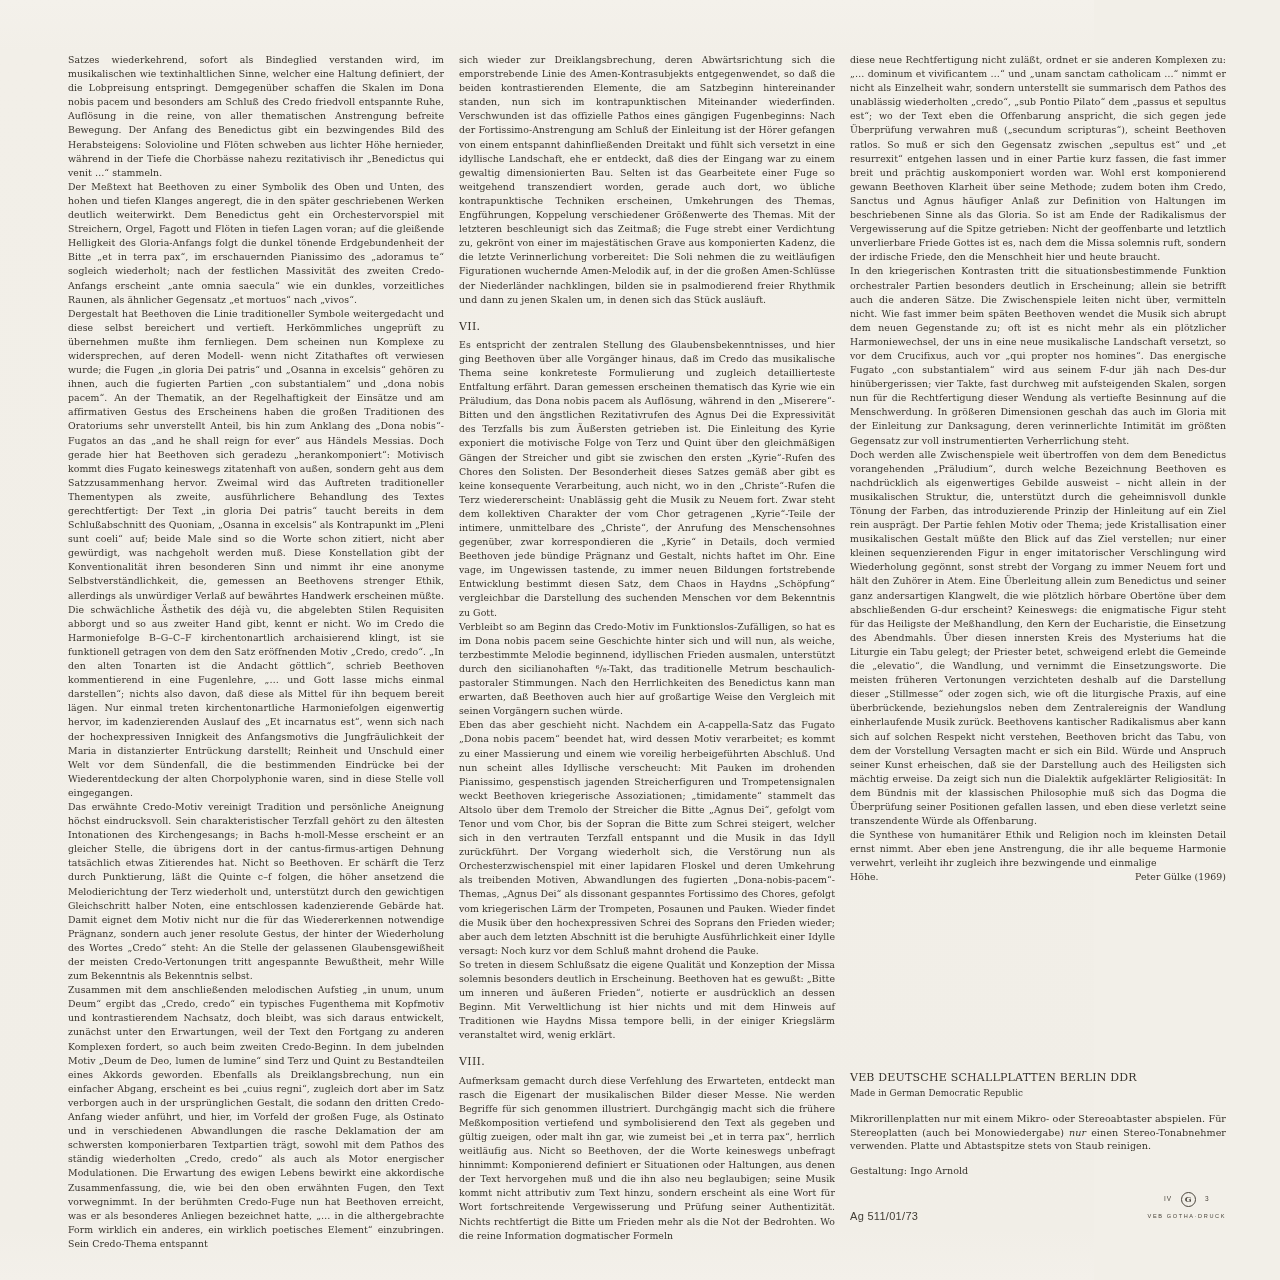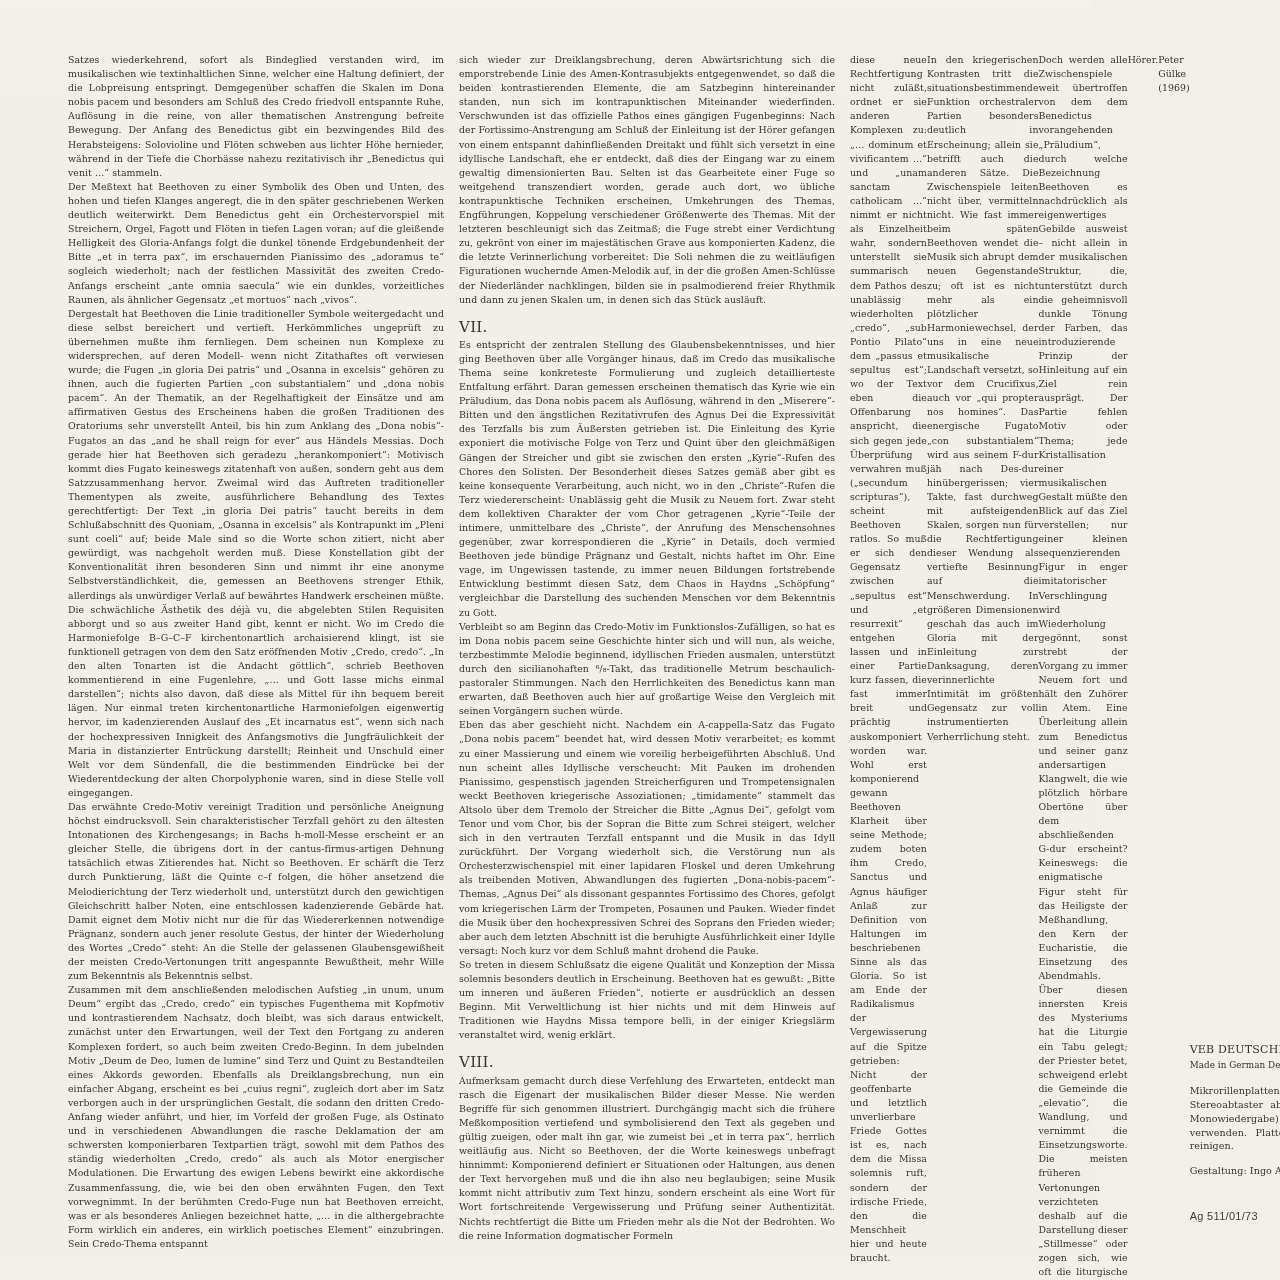--- a/index.html
+++ b/index.html
@@ -16,23 +16,23 @@
     display:flex;gap:15px;
     background:linear-gradient(180deg,#f4f1eb 0%,#f2efe8 4%,#f1eee7 96%,#f3f0ea 100%);
   }
   .col{
     width:376px;flex:0 0 376px;
     font-size:9.4px;line-height:14.1px;
     text-align:justify;
     letter-spacing:0.05px;
   }
   .col p{margin:0;padding:0;}
-  .col3{display:flex;flex-direction:row;height:1196px;}
+  .col3{display:flex;flex-direction:column;height:1196px;}
   h2.sec{
-    font-size:15px;font-weight:normal;margin:13px 0 4px 0;
+    font-size:11px;font-weight:normal;margin:13px 0 4px 0;
     text-align:left;letter-spacing:0.3px;
   }
   .sigline{display:flex;justify-content:space-between;}
   .imprint{margin-top:auto;}
   .imprint .publisher{
     font-size:11px;letter-spacing:0.2px;margin:0 0 1px 0;white-space:nowrap;
   }
   .imprint .madein{font-size:8.8px;margin:0 0 12px 0;text-align:left;}
   .imprint p.note{margin:0 0 11px 0;font-size:9.6px;line-height:13.8px;text-align:justify;}
   .imprint p.credit{margin:0 0 11px 0;font-size:9.6px;line-height:13.8px;text-align:left;}
@@ -82,22 +82,23 @@
     <p>Eben das aber geschieht nicht. Nachdem ein A-cappella-Satz das Fugato „Dona nobis pacem“ beendet hat, wird dessen Motiv verarbeitet; es kommt zu einer Massierung und einem wie voreilig herbeigeführten Abschluß. Und nun scheint alles Idyllische verscheucht: Mit Pauken im drohenden Pianissimo, gespenstisch jagenden Streicherfiguren und Trompetensignalen weckt Beethoven kriegerische Assoziationen; „timidamente“ stammelt das Altsolo über dem Tremolo der Streicher die Bitte „Agnus Dei“, gefolgt vom Tenor und vom Chor, bis der Sopran die Bitte zum Schrei steigert, welcher sich in den vertrauten Terzfall entspannt und die Musik in das Idyll zurückführt. Der Vorgang wiederholt sich, die Verstörung nun als Orchesterzwischenspiel mit einer lapidaren Floskel und deren Umkehrung als treibenden Motiven, Abwandlungen des fugierten „Dona-nobis-pacem“-Themas, „Agnus Dei“ als dissonant gespanntes Fortissimo des Chores, gefolgt vom kriegerischen Lärm der Trompeten, Posaunen und Pauken. Wieder findet die Musik über den hochexpressiven Schrei des Soprans den Frieden wieder; aber auch dem letzten Abschnitt ist die beruhigte Ausführlichkeit einer Idylle versagt: Noch kurz vor dem Schluß mahnt drohend die Pauke.</p>
     <p>So treten in diesem Schlußsatz die eigene Qualität und Konzeption der Missa solemnis besonders deutlich in Erscheinung. Beethoven hat es gewußt: „Bitte um inneren und äußeren Frieden“, notierte er ausdrücklich an dessen Beginn. Mit Verweltlichung ist hier nichts und mit dem Hinweis auf Traditionen wie Haydns Missa tempore belli, in der einiger Kriegslärm veranstaltet wird, wenig erklärt.</p>
     <h2 class="sec">VIII.</h2>
     <p>Aufmerksam gemacht durch diese Verfehlung des Erwarteten, entdeckt man rasch die Eigenart der musikalischen Bilder dieser Messe. Nie werden Begriffe für sich genommen illustriert. Durchgängig macht sich die frühere Meßkomposition vertiefend und symbolisierend den Text als gegeben und gültig zueigen, oder malt ihn gar, wie zumeist bei „et in terra pax“, herrlich weitläufig aus. Nicht so Beethoven, der die Worte keineswegs unbefragt hinnimmt: Komponierend definiert er Situationen oder Haltungen, aus denen der Text hervorgehen muß und die ihn also neu beglaubigen; seine Musik kommt nicht attributiv zum Text hinzu, sondern erscheint als eine Wort für Wort fortschreitende Vergewisserung und Prüfung seiner Authentizität. Nichts rechtfertigt die Bitte um Frieden mehr als die Not der Bedrohten. Wo die reine Information dogmatischer Formeln</p>
   </div>
 
   <div class="col col3">
     <p>diese neue Rechtfertigung nicht zuläßt, ordnet er sie anderen Komplexen zu: „… dominum et vivificantem …“ und „unam sanctam catholicam …“ nimmt er nicht als Einzelheit wahr, sondern unterstellt sie summarisch dem Pathos des unablässig wiederholten „credo“, „sub Pontio Pilato“ dem „passus et sepultus est“; wo der Text eben die Offenbarung anspricht, die sich gegen jede Überprüfung verwahren muß („secundum scripturas“), scheint Beethoven ratlos. So muß er sich den Gegensatz zwischen „sepultus est“ und „et resurrexit“ entgehen lassen und in einer Partie kurz fassen, die fast immer breit und prächtig auskomponiert worden war. Wohl erst komponierend gewann Beethoven Klarheit über seine Methode; zudem boten ihm Credo, Sanctus und Agnus häufiger Anlaß zur Definition von Haltungen im beschriebenen Sinne als das Gloria. So ist am Ende der Radikalismus der Vergewisserung auf die Spitze getrieben: Nicht der geoffenbarte und letztlich unverlierbare Friede Gottes ist es, nach dem die Missa solemnis ruft, sondern der irdische Friede, den die Menschheit hier und heute braucht.</p>
     <p>In den kriegerischen Kontrasten tritt die situationsbestimmende Funktion orchestraler Partien besonders deutlich in Erscheinung; allein sie betrifft auch die anderen Sätze. Die Zwischenspiele leiten nicht über, vermitteln nicht. Wie fast immer beim späten Beethoven wendet die Musik sich abrupt dem neuen Gegenstande zu; oft ist es nicht mehr als ein plötzlicher Harmoniewechsel, der uns in eine neue musikalische Landschaft versetzt, so vor dem Crucifixus, auch vor „qui propter nos homines“. Das energische Fugato „con substantialem“ wird aus seinem F-dur jäh nach Des-dur hinübergerissen; vier Takte, fast durchweg mit aufsteigenden Skalen, sorgen nun für die Rechtfertigung dieser Wendung als vertiefte Besinnung auf die Menschwerdung. In größeren Dimensionen geschah das auch im Gloria mit der Einleitung zur Danksagung, deren verinnerlichte Intimität im größten Gegensatz zur voll instrumentierten Verherrlichung steht.</p>
     <p>Doch werden alle Zwischenspiele weit übertroffen von dem dem Benedictus vorangehenden „Präludium“, durch welche Bezeichnung Beethoven es nachdrücklich als eigenwertiges Gebilde ausweist – nicht allein in der musikalischen Struktur, die, unterstützt durch die geheimnisvoll dunkle Tönung der Farben, das introduzierende Prinzip der Hinleitung auf ein Ziel rein ausprägt. Der Partie fehlen Motiv oder Thema; jede Kristallisation einer musikalischen Gestalt müßte den Blick auf das Ziel verstellen; nur einer kleinen sequenzierenden Figur in enger imitatorischer Verschlingung wird Wiederholung gegönnt, sonst strebt der Vorgang zu immer Neuem fort und hält den Zuhörer in Atem. Eine Überleitung allein zum Benedictus und seiner ganz andersartigen Klangwelt, die wie plötzlich hörbare Obertöne über dem abschließenden G-dur erscheint? Keineswegs: die enigmatische Figur steht für das Heiligste der Meßhandlung, den Kern der Eucharistie, die Einsetzung des Abendmahls. Über diesen innersten Kreis des Mysteriums hat die Liturgie ein Tabu gelegt; der Priester betet, schweigend erlebt die Gemeinde die „elevatio“, die Wandlung, und vernimmt die Einsetzungsworte. Die meisten früheren Vertonungen verzichteten deshalb auf die Darstellung dieser „Stillmesse“ oder zogen sich, wie oft die liturgische Praxis, auf eine überbrückende, beziehungslos neben dem Zentralereignis der Wandlung einherlaufende Musik zurück. Beethovens kantischer Radikalismus aber kann sich auf solchen Respekt nicht verstehen, Beethoven bricht das Tabu, von dem der Vorstellung Versagten macht er sich ein Bild. Würde und Anspruch seiner Kunst erheischen, daß sie der Darstellung auch des Heiligsten sich mächtig erweise. Da zeigt sich nun die Dialektik aufgeklärter Religiosität: In dem Bündnis mit der klassischen Philosophie muß sich das Dogma die Überprüfung seiner Positionen gefallen lassen, und eben diese verletzt seine transzendente Würde als Offenbarung.</p>
+    <p>die Synthese von humanitärer Ethik und Religion noch im kleinsten Detail ernst nimmt. Aber eben jene Anstrengung, die ihr alle bequeme Harmonie verwehrt, verleiht ihr zugleich ihre bezwingende und einmalige</p>
     <div class="sigline">
-      <span>Hörer.</span>
+      <span>Höhe.</span>
       <span>Peter Gülke (1969)</span>
     </div>
 
     <div class="imprint">
       <p class="publisher">VEB DEUTSCHE SCHALLPLATTEN BERLIN DDR</p>
       <p class="madein">Made in German Democratic Republic</p>
       <p class="note"><span>Mikrorillenplatten nur mit einem Mikro- oder Stereoabtaster abspielen. Für Stereoplatten (auch bei Monowiedergabe) </span><span class="it">nur</span><span> einen Stereo-Tonabnehmer verwenden. Platte und Abtastspitze stets von Staub reinigen.</span></p>
       <p class="credit">Gestaltung: Ingo Arnold</p>
       <div class="bottomrow">
         <span class="ordernum">Ag 511/01/73</span>

